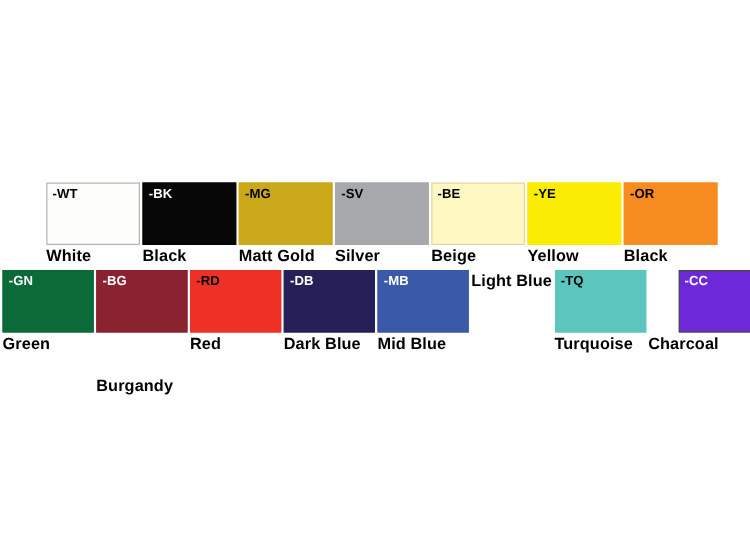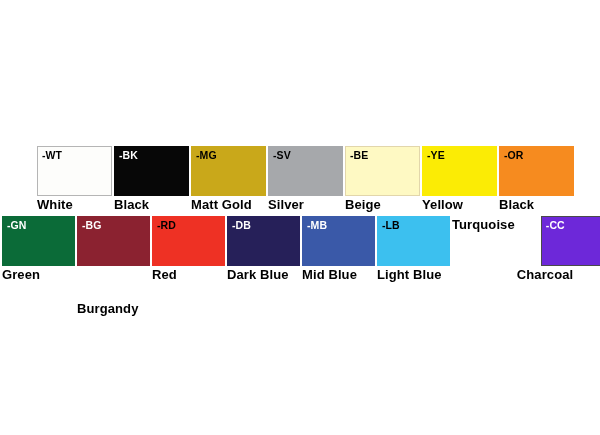--- a/index.html
+++ b/index.html
@@ -161,26 +161,26 @@
         </div>
         <div class="swatch-name" style="color: rgb(0, 0, 0);">Dark Blue</div>
       </div>
       <div class="swatch-cell">
         <div class="swatch-chip" style="background: rgb(58, 89, 168); border-color: rgb(58, 89, 168);">
           <span class="swatch-code" style="color: rgb(255, 255, 255);">-MB</span>
         </div>
         <div class="swatch-name" style="color: rgb(0, 0, 0);">Mid Blue</div>
       </div>
       <div class="swatch-cell">
-        <div class="swatch-chip" style="background: rgb(60, 192, 239); border-color: rgb(60, 192, 239);">
-          <span class="swatch-code" style="color: rgb(0, 0, 0);">-LB</span>
-        </div>
         <div class="swatch-name" style="color: rgb(0, 0, 0);">Light Blue</div>
       </div>
       <div class="swatch-cell">
+        <div class="swatch-chip" style="background: rgb(92, 197, 189); border-color: rgb(92, 197, 189);">
+          <span class="swatch-code" style="color: rgb(0, 0, 0);">-TQ</span>
+        </div>
         <div class="swatch-name" style="color: rgb(0, 0, 0);">Turquoise</div>
       </div>
       <div class="swatch-cell">
         <div class="swatch-chip" style="background: #6d28d9; border-color: rgb(74, 74, 74); margin-left: 24px;">
           <span class="swatch-code" style="color: rgb(255, 255, 255);">-CC</span>
         </div>
         <div class="swatch-name" style="color: rgb(0, 0, 0);">Charcoal</div>
       </div>
     </div>
 

